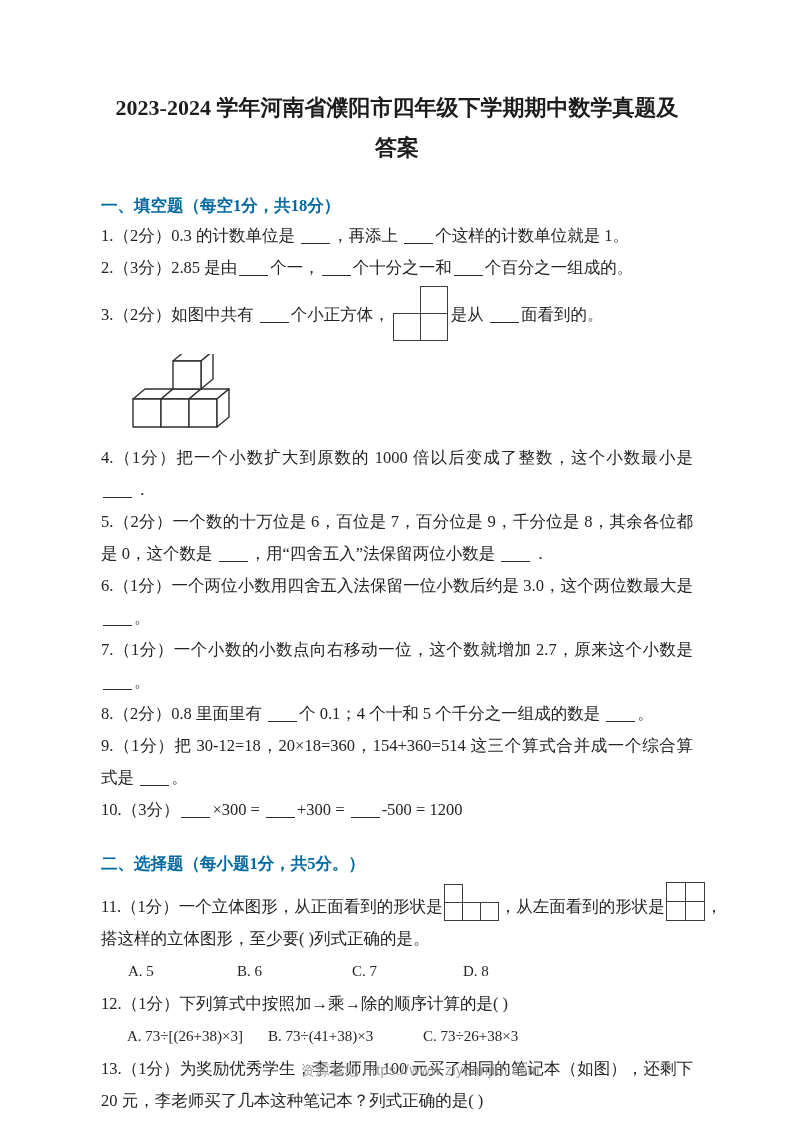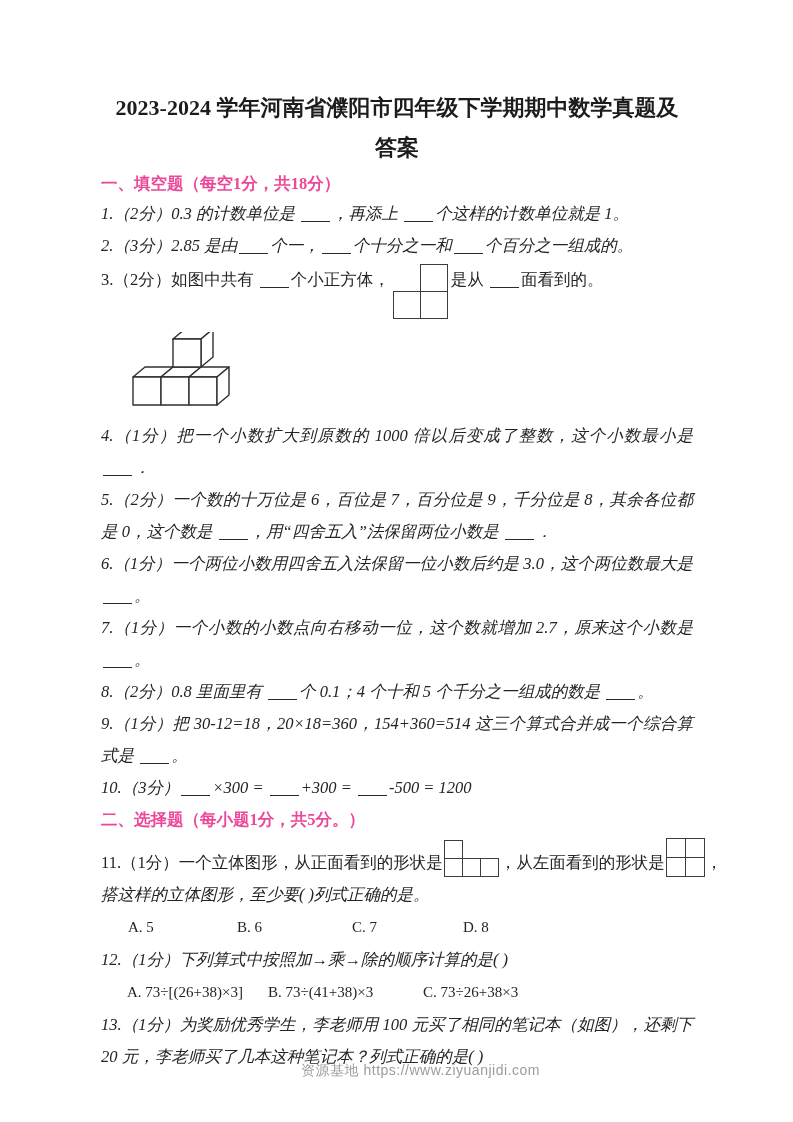--- a/index.html
+++ b/index.html
@@ -23,29 +23,28 @@
     font-size: 22px;
     font-weight: bold;
     text-align: center;
     line-height: 40px;
     color: #1c1c1c;
   }
   .sec-heading {
     font-weight: bold;
     font-size: 16.5px;
     line-height: 28px;
-    margin-top: 2px;
-    color: #ec4899;
+    margin-top: 24px;
+    color: #0369a1;
   }
   p.q {
     margin: 0;
     font-size: 16.5px;
     line-height: 32px;
     text-align: justify;
-    font-style: italic;
   }
   .blank {
     display: inline-block;
     width: 29px;
     height: 13px;
     border-bottom: 1.5px solid #2b2b2b;
     vertical-align: -3px;
     margin: 0 2px;
   }
   .math { font-family: "Liberation Serif", serif; }
@@ -58,21 +57,21 @@
     width: var(--cs, 20px);
     height: var(--cs, 20px);
     box-sizing: border-box;
     border: 1px solid transparent;
   }
   .grid-cell + .grid-cell { margin-left: -1px; }
   .grid-cell.filled { border-color: #3c3c3c; }
 
   .q3row {
     display: flex;
-    align-items: flex-start;
+    align-items: center;
     margin-top: 2px;
   }
   .q3row .qtext { font-size: 16.5px; line-height: 32px; white-space: nowrap; }
   .q3row .grid-fig { margin: 0 3px 3px 3px; }
 
   .solid-fig { margin: 10px 0 2px 12px; line-height: 0; }
 
   .q11row {
     display: flex;
     align-items: flex-end;

